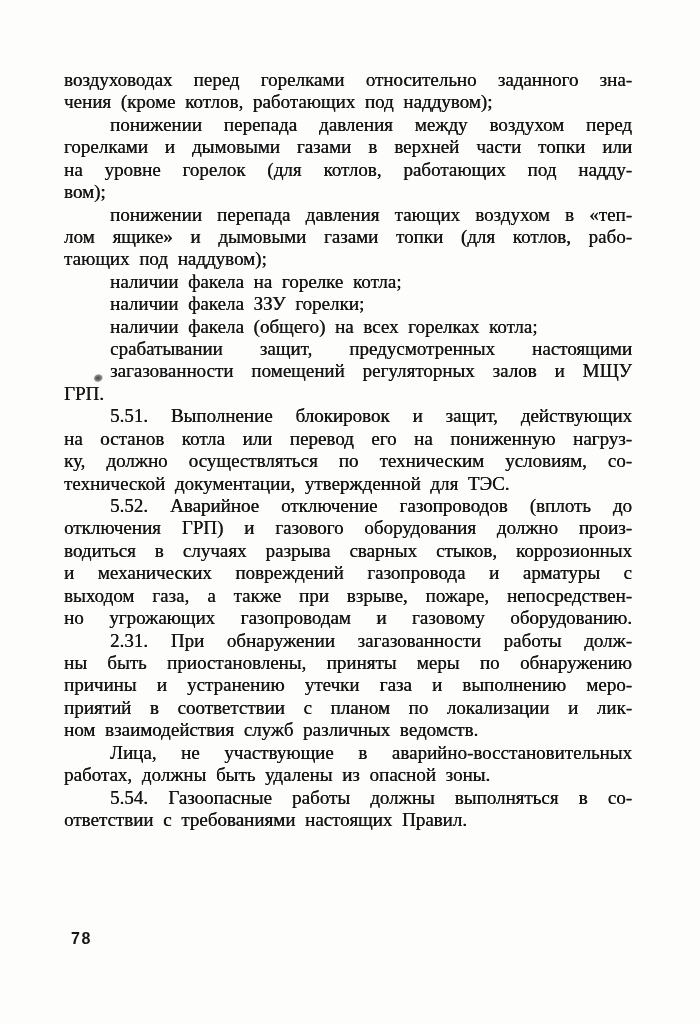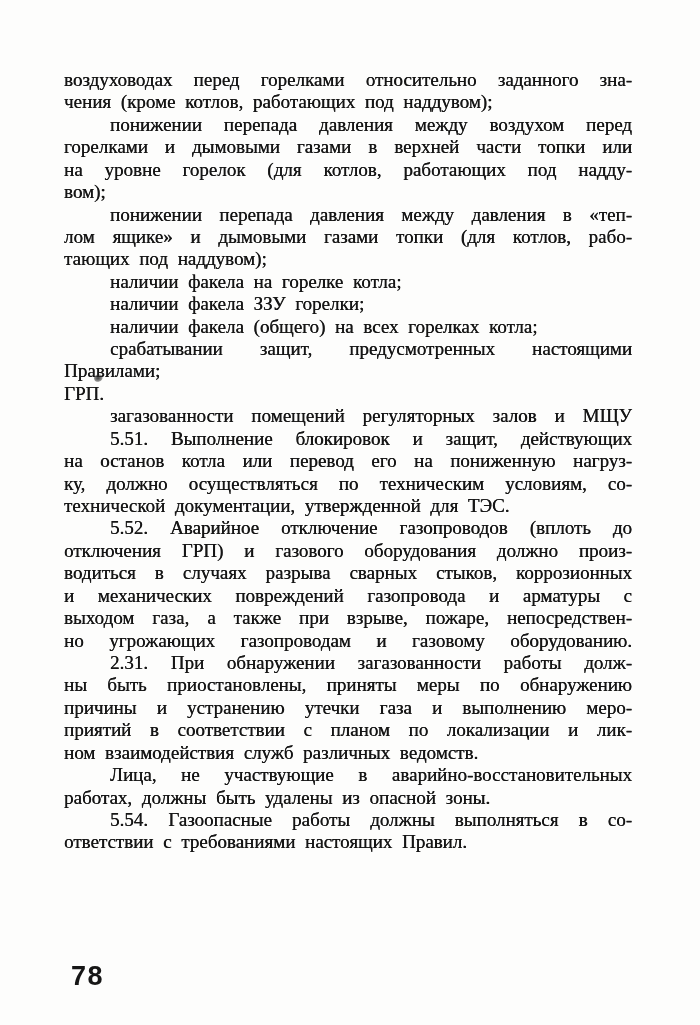--- a/index.html
+++ b/index.html
@@ -46,25 +46,24 @@
   .line.end {
     text-align-last: left;
     word-spacing: 0.26em;
   }
   .pagenum {
     position: absolute;
     left: 71px;
     top: 928px;
     font-family: "Liberation Sans", "DejaVu Sans", sans-serif;
     font-weight: bold;
-    font-size: 27px;
+    font-size: 16px;
     letter-spacing: 1.5px;
     color: var(--ink, #161616);
     line-height: 22px;
-    margin-top: 37px;
   }
   .smudge {
     position: absolute;
     left: 94px;
     top: 374px;
     width: 9px;
     height: 8px;
     background: radial-gradient(ellipse at 45% 50%, rgba(30,30,30,0.85) 0%, rgba(40,40,40,0.5) 55%, rgba(60,60,60,0) 75%);
     border-radius: 50% 40% 55% 45%;
     transform: rotate(-12deg);
@@ -74,30 +73,29 @@
 <body style="--paper: #fdfdfc; --ink: #161616;">
 
 <div class="sheet">
   <main class="textblock" id="textblock">
       <p class="line">воздуховодах перед горелками относительно заданного зна-</p>
       <p class="line end">чения (кроме котлов, работающих под наддувом);</p>
       <p class="line indent">понижении перепада давления между воздухом перед</p>
       <p class="line">горелками и дымовыми газами в верхней части топки или</p>
       <p class="line">на уровне горелок (для котлов, работающих под надду-</p>
       <p class="line end">вом);</p>
-      <p class="line indent">понижении перепада давления между давления в «теп-</p>
+      <p class="line indent">понижении перепада давления тающих воздухом в «теп-</p>
       <p class="line">лом ящике» и дымовыми газами топки (для котлов, рабо-</p>
       <p class="line end">тающих под наддувом);</p>
       <p class="line indent end">наличии факела на горелке котла;</p>
       <p class="line indent end">наличии факела ЗЗУ горелки;</p>
       <p class="line indent end">наличии факела (общего) на всех горелках котла;</p>
       <p class="line indent">срабатывании защит, предусмотренных настоящими</p>
-      <p class="line end">Правилами;</p>
+      <p class="line indent">загазованности помещений регуляторных залов и МЩУ</p>
       <p class="line end">ГРП.</p>
-      <p class="line indent">загазованности помещений регуляторных залов и МЩУ</p>
       <p class="line indent">5.51. Выполнение блокировок и защит, действующих</p>
       <p class="line">на останов котла или перевод его на пониженную нагруз-</p>
       <p class="line">ку, должно осуществляться по техническим условиям, со-</p>
       <p class="line end">технической документации, утвержденной для ТЭС.</p>
       <p class="line indent">5.52. Аварийное отключение газопроводов (вплоть до</p>
       <p class="line">отключения ГРП) и газового оборудования должно произ-</p>
       <p class="line">водиться в случаях разрыва сварных стыков, коррозионных</p>
       <p class="line">и механических повреждений газопровода и арматуры с</p>
       <p class="line">выходом газа, а также при взрыве, пожаре, непосредствен-</p>
       <p class="line">но угрожающих газопроводам и газовому оборудованию.</p>

